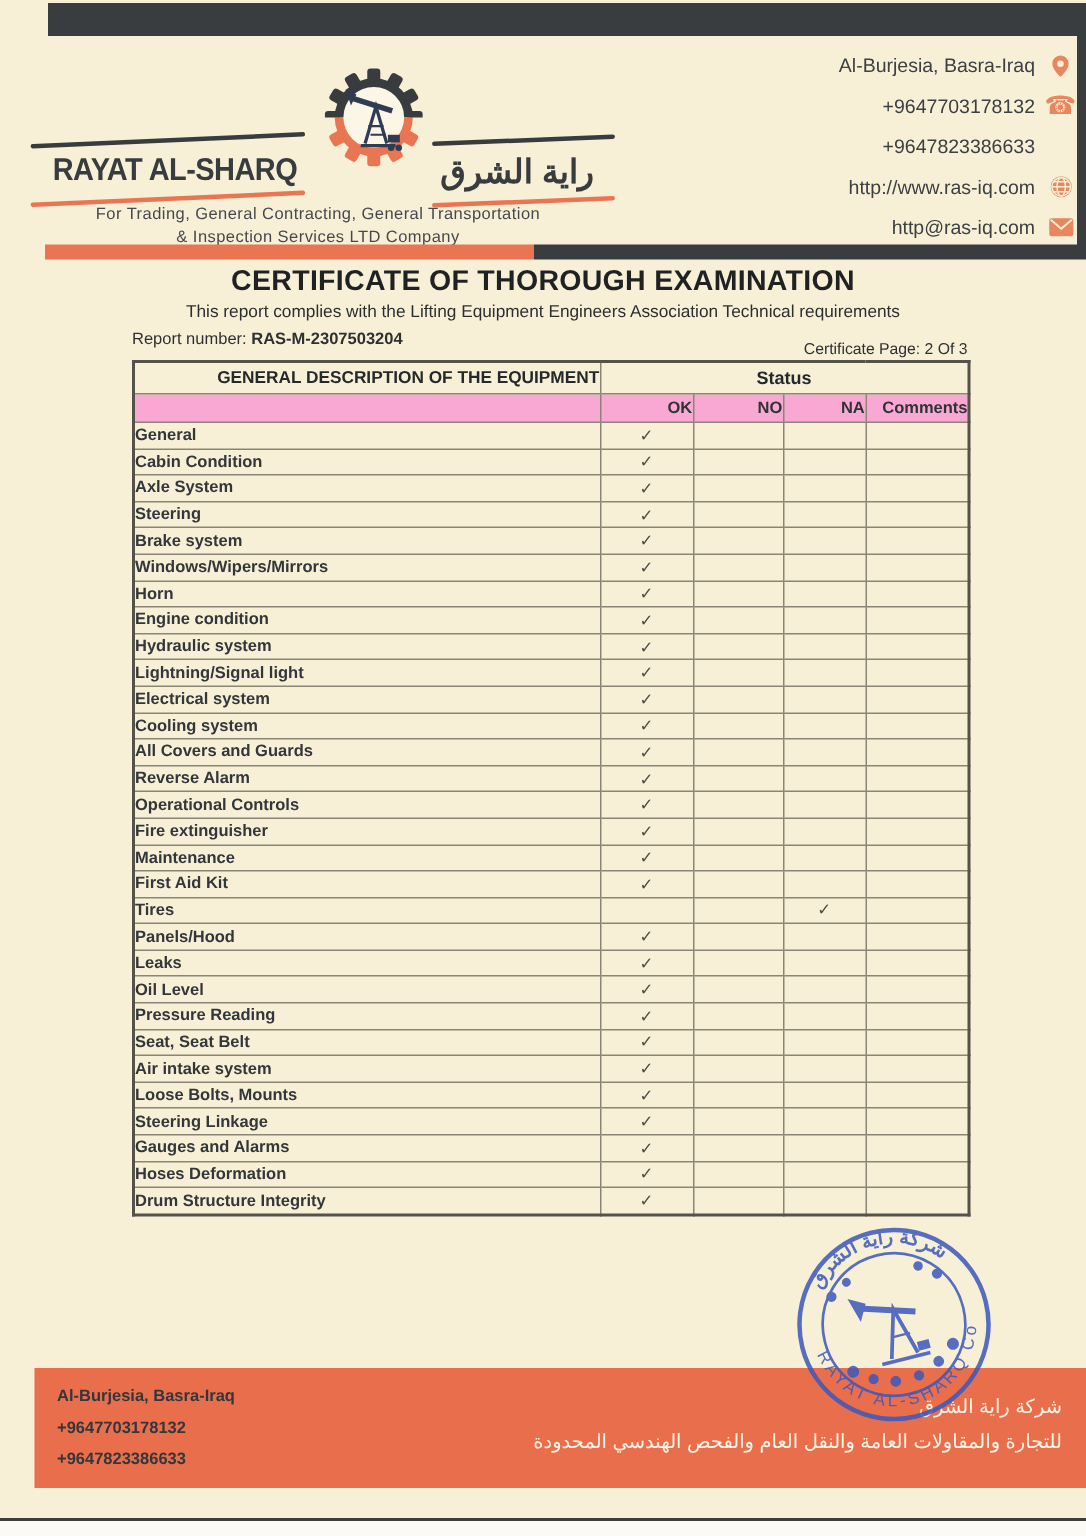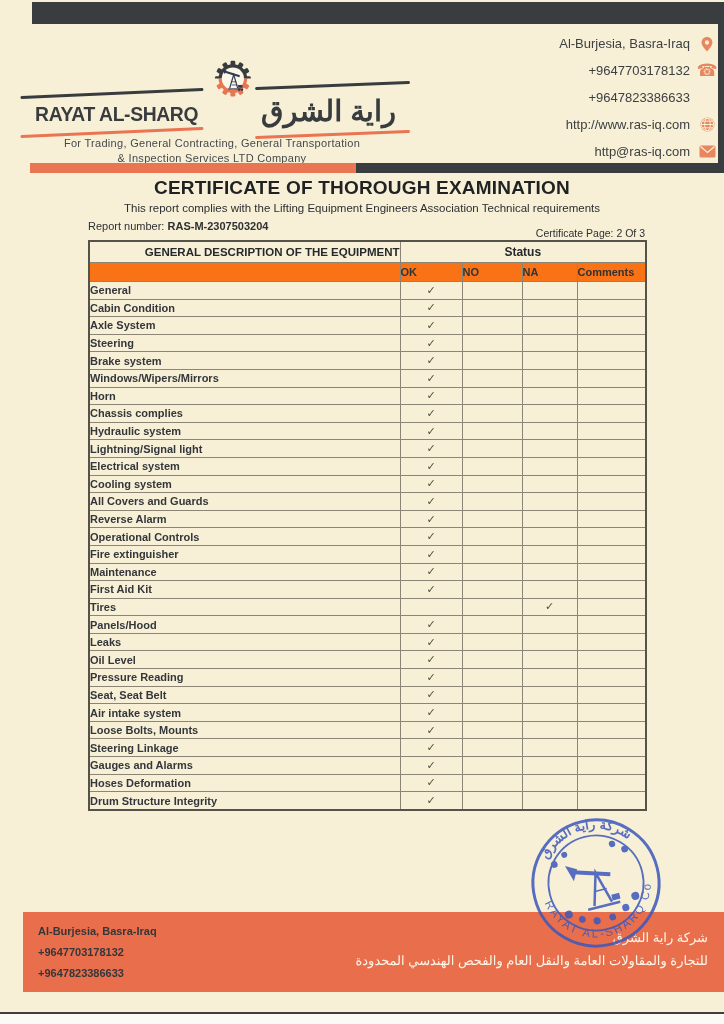--- a/index.html
+++ b/index.html
@@ -15,21 +15,21 @@
   .logo-block { position:absolute; left:28px; top:28px; width:368px; }
   .logo-row { display:flex; align-items:flex-end; justify-content:center; gap:8px; height:104px; }
   .logo-name {
     font-size:21px; font-weight:bold; color:#393c3f; white-space:nowrap;
     letter-spacing:-0.4px; transform:scaleX(.92); position:relative; padding:6px 0;
   }
   .logo-name::before { content:""; position:absolute; left:-16px; right:-6px; top:-4px; height:3px;
     background:#393c3f; border-radius:2px; transform:rotate(-2.3deg); }
   .logo-name::after { content:""; position:absolute; left:-16px; right:-6px; bottom:-2px; height:3px;
     background:#e97553; border-radius:2px; transform:rotate(-2.3deg); }
-  .logo-arabic { font-size:29px; font-weight:bold; color:#393c3f; white-space:nowrap; position:relative; padding:4px 0; }
+  .logo-arabic { font-size:22px; font-weight:bold; color:#393c3f; white-space:nowrap; position:relative; padding:4px 0; }
   .logo-arabic::before { content:""; position:absolute; left:-6px; right:-14px; top:-6px; height:3px;
     background:#393c3f; border-radius:2px; transform:rotate(-2.3deg); }
   .logo-arabic::after { content:""; position:absolute; left:-6px; right:-14px; bottom:-4px; height:3px;
     background:#e97553; border-radius:2px; transform:rotate(-2.3deg); }
   .tagline { text-align:center; font-size:11px; line-height:15px; color:#46494c; letter-spacing:.3px; margin-top:4px; }
 
   .contact { position:absolute; right:8px; top:30px; width:250px; font-size:13px; color:#3d4043; }
   .contact-row { display:flex; justify-content:flex-end; align-items:center; gap:8px; height:27px; }
   .cicon { width:18px; height:18px; flex:0 0 18px; display:flex; align-items:center; justify-content:center; }
   .phone-glyph { font-size:17px; color:#e8875f; line-height:1; }
@@ -44,21 +44,21 @@
   .report-line { position:absolute; top:220px; left:88px; font-size:11px; }
   .report-num { font-weight:bold; }
   .cert-page { position:absolute; top:227px; right:79px; font-size:10.5px; }
 
   
   .eq-table { position:absolute; left:88px; top:240px; width:557px;
     border-collapse:collapse; table-layout:fixed; border:2px solid #55524a; }
   .eq-table td, .eq-table th { border:1px solid #8a8574; padding:0; vertical-align:middle; }
   .hdr-desc { font-size:11.5px; font-weight:bold; text-align:right; padding:3px 4px 3px 7px; color:#26292b; height:20px; }
   .hdr-status { font-size:12px; font-weight:bold; text-align:center; color:#26292b; }
-  .orange-row td { background:#f97316; height:18px; font-weight:bold; font-size:11px; color:#303335; text-align:left; }
+  .orange-row td { background:#f9a8d4; height:18px; font-weight:bold; font-size:11px; color:#303335; text-align:right; }
   .eq-table tbody td { height:16.6px; font-size:11px; }
   .c-label { font-weight:bold; color:#33363a; padding:1px 4px 1px 7px; }
   .c-status { text-align:center; color:#4c4e46; }
 
   
   .stamp { position:absolute; left:521px; top:808px; width:150px; height:150px; opacity:.85; z-index:5; }
 
   
   .footer { position:absolute; left:23px; top:912px; right:0; height:80px; background:#e96f4c; z-index:2; }
   .footer-left { position:absolute; left:15px; top:9px; font-size:11px; font-weight:bold; color:#33363a; line-height:21px; }
@@ -247,21 +247,21 @@
           <td class="c-status"></td>
         </tr>
         <tr>
           <td class="c-label">Horn</td>
           <td class="c-status">✓</td>
           <td class="c-status"></td>
           <td class="c-status"></td>
           <td class="c-status"></td>
         </tr>
         <tr>
-          <td class="c-label">Chassis complies</td>
+          <td class="c-label">Engine condition</td>
           <td class="c-status">✓</td>
           <td class="c-status"></td>
           <td class="c-status"></td>
           <td class="c-status"></td>
         </tr>
         <tr>
           <td class="c-label">Hydraulic system</td>
           <td class="c-status">✓</td>
           <td class="c-status"></td>
           <td class="c-status"></td>

